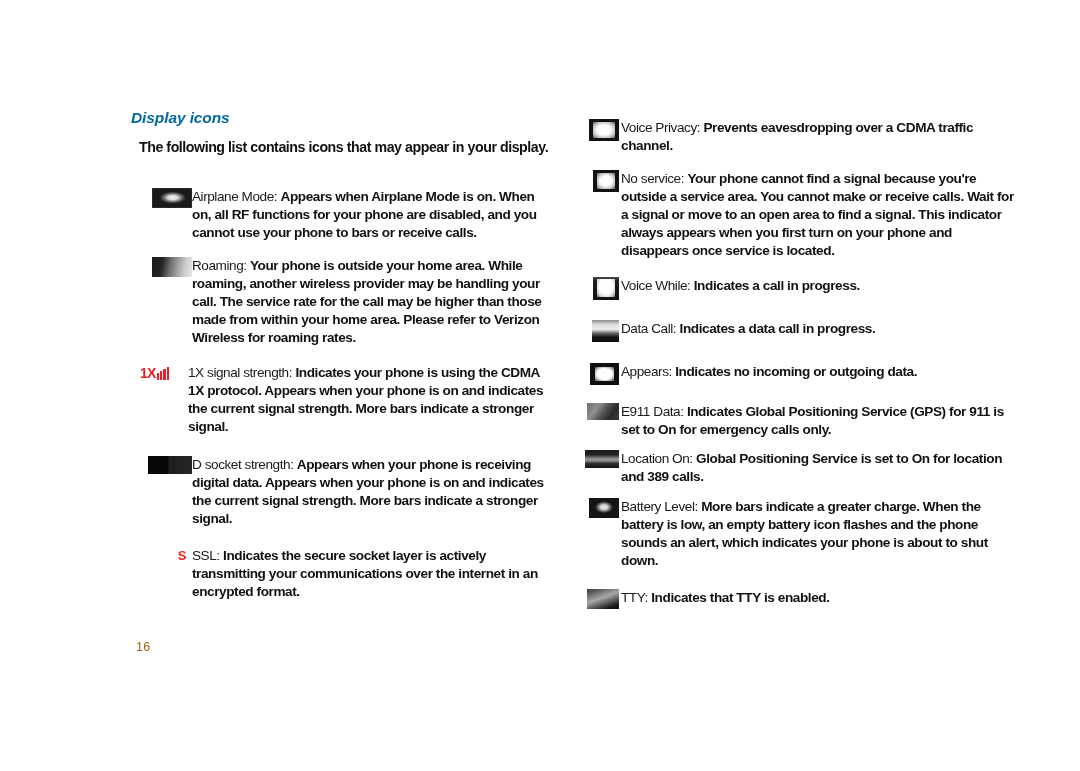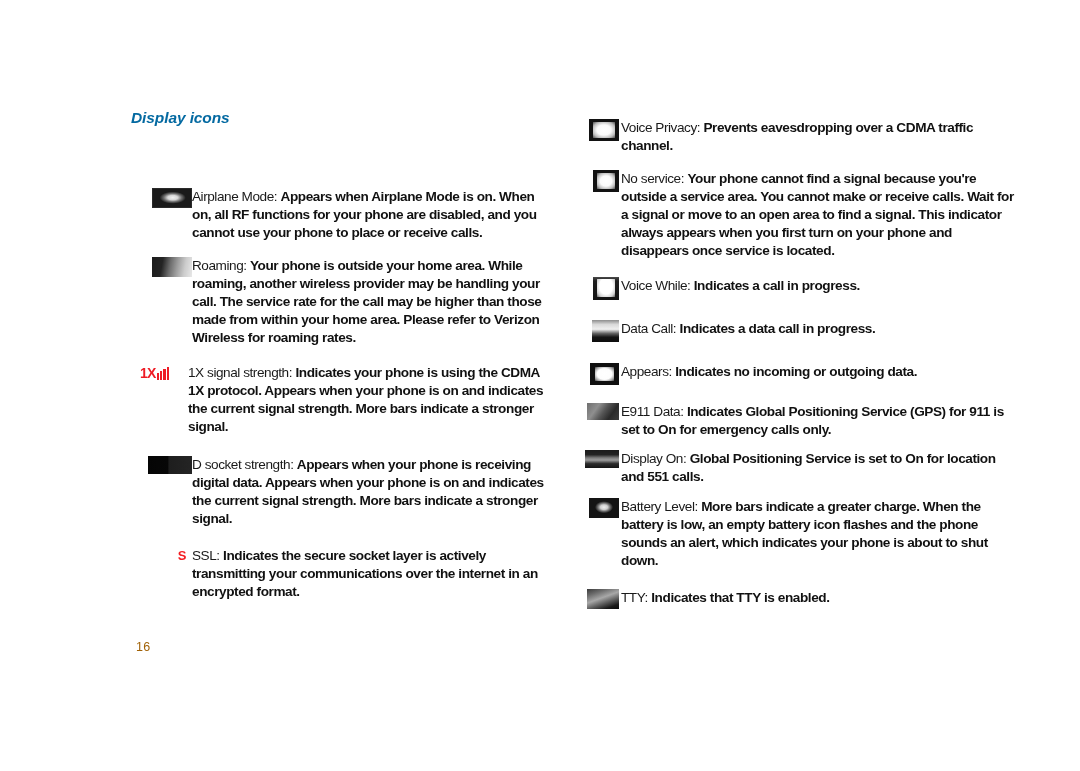--- a/index.html
+++ b/index.html
@@ -257,30 +257,31 @@
     letter-spacing: 0.2px;
   }
 </style>
 </head>
 <body>
 
 <div class="page">
 
   <div class="section-heading">Display icons</div>
 
+  <div class="intro">The following list contains icons that may appear in your display.</div>
 
   <div class="col col-left">
 
     <div class="entry" style="top:188px;">
       <div class="icon-cell">
         <span class="ico ico-airplane"></span>
       </div>
       <div class="text-cell">
         <span class="term">Airplane Mode</span><span class="term">:</span>
-        <span class="desc">Appears when Airplane Mode is on. When on, all RF functions for your phone are disabled, and you cannot use your phone to place or receive calls.</span>
+        <span class="desc">Appears when Airplane Mode is on. When on, all RF functions for your phone are disabled, and you cannot use your phone to bars or receive calls.</span>
       </div>
     </div>
 
     <div class="entry" style="top:257px;">
       <div class="icon-cell">
         <span class="ico ico-roaming"></span>
       </div>
       <div class="text-cell">
         <span class="term">Roaming</span><span class="term">:</span>
         <span class="desc">Your phone is outside your home area. While roaming, another wireless provider may be handling your call. The service rate for the call may be higher than those made from within your home area. Please refer to Verizon Wireless for roaming rates.</span>
@@ -386,22 +387,22 @@
         <span class="term">E911 Data</span><span class="term">:</span>
         <span class="desc">Indicates Global Positioning Service (GPS) for 911 is set to On for emergency calls only.</span>
       </div>
     </div>
 
     <div class="entry" style="top:450px;">
       <div class="icon-cell">
         <span class="ico ico-location"></span>
       </div>
       <div class="text-cell">
-        <span class="term">Display On</span><span class="term">:</span>
-        <span class="desc">Global Positioning Service is set to On for location and 551 calls.</span>
+        <span class="term">Location On</span><span class="term">:</span>
+        <span class="desc">Global Positioning Service is set to On for location and 389 calls.</span>
       </div>
     </div>
 
     <div class="entry" style="top:498px;">
       <div class="icon-cell">
         <span class="ico ico-battery"></span>
       </div>
       <div class="text-cell">
         <span class="term">Battery Level</span><span class="term">:</span>
         <span class="desc">More bars indicate a greater charge. When the battery is low, an empty battery icon flashes and the phone sounds an alert, which indicates your phone is about to shut down.</span>

